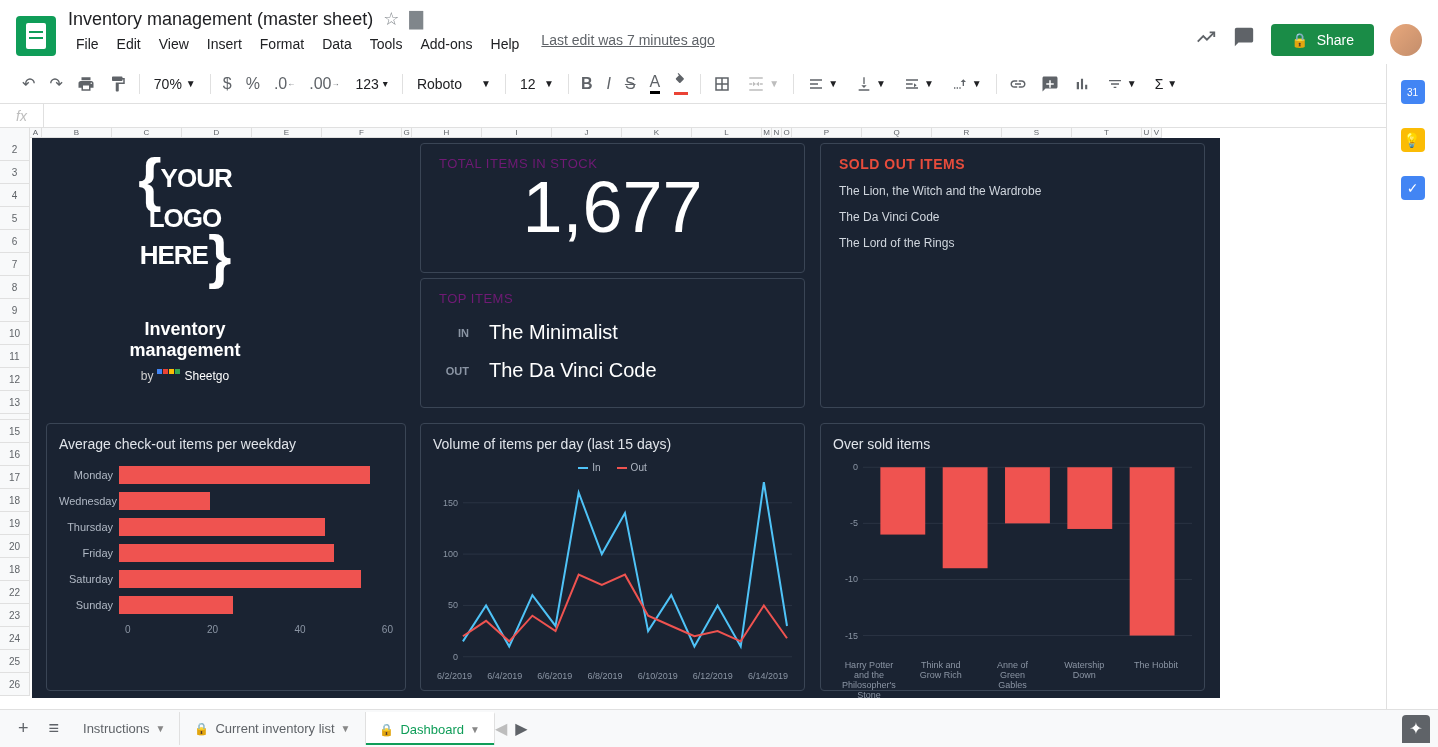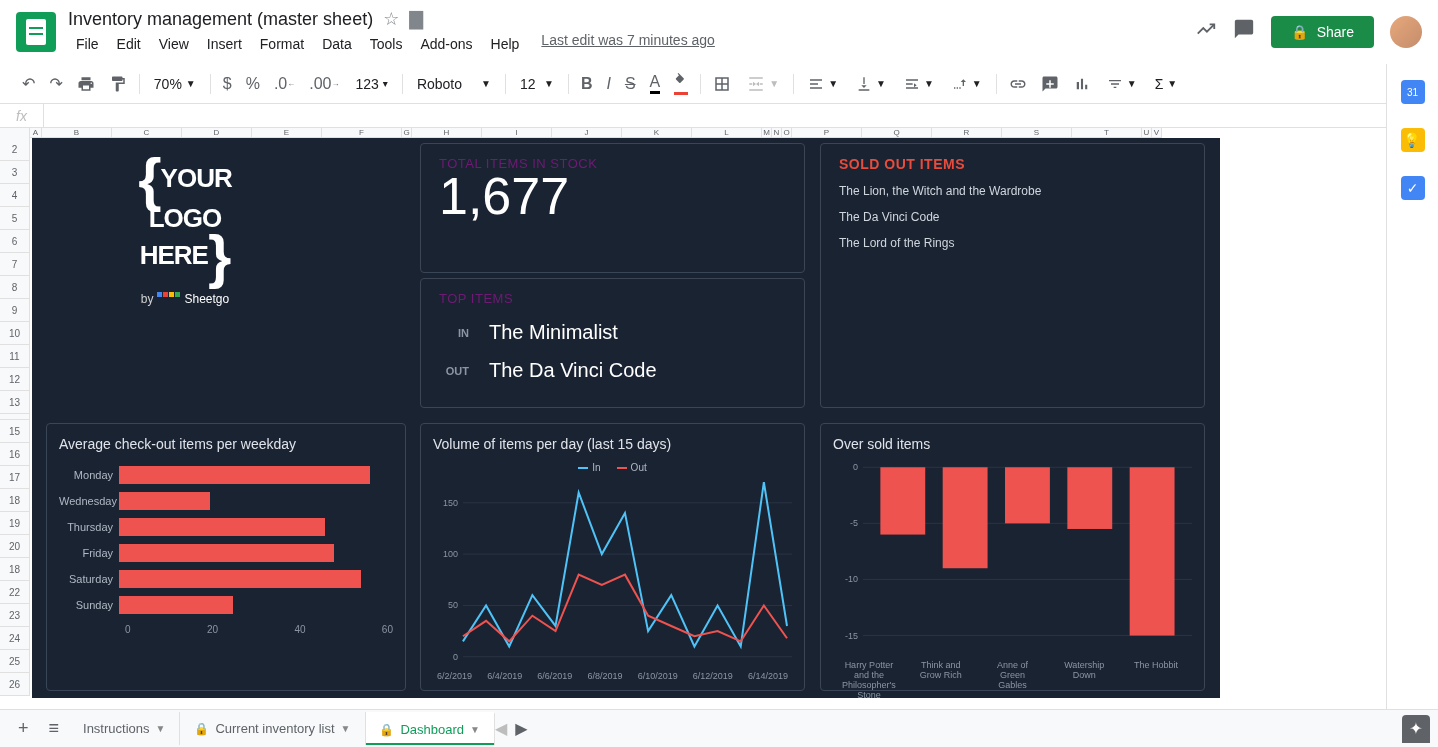--- a/index.html
+++ b/index.html
@@ -1,19 +1,19 @@
 <!DOCTYPE html>
 <html><head>
 <meta charset="utf-8">
 <style>
 * { margin: 0; padding: 0; box-sizing: border-box; font-family: Arial, sans-serif; }
 body { background: #fff; width: 1438px; height: 747px; overflow: hidden; position: relative; }
 
 
-.header { display: flex; align-items: center; padding: 0 16px; height: 64px; }
+.header { display: flex; align-items: flex-end; padding: 8px 16px; height: 64px; }
 .doc-icon { width: 40px; height: 40px; background: #0f9d58; border-radius: 4px; display: flex; align-items: center; justify-content: center; margin-right: 12px; }
 .doc-icon-inner { width: 20px; height: 26px; background: #fff; border-radius: 2px; position: relative; }
 .doc-icon-inner::before, .doc-icon-inner::after { content: ''; position: absolute; background: #0f9d58; height: 2px; left: 3px; right: 3px; }
 .doc-icon-inner::before { top: 8px; }
 .doc-icon-inner::after { top: 14px; }
 .title-area { flex: 1; }
 .doc-title { font-size: 18px; color: #202124; display: flex; align-items: center; gap: 10px; }
 .star-icon, .folder-icon { color: #80868b; font-size: 18px; cursor: pointer; }
 .menubar { display: flex; gap: 2px; margin-top: 2px; }
 .menu-item { padding: 4px 8px; font-size: 14px; color: #202124; cursor: pointer; border-radius: 4px; }
@@ -50,21 +50,21 @@
 .logo-box { position: absolute; left: 70px; top: 15px; width: 170px; text-align: center; }
 .logo-img { color: #fff; font-size: 60px; font-family: serif; line-height: 0.9; }
 .logo-text { color: #fff; font-size: 18px; font-weight: bold; margin-top: 35px; }
 .sheetgo { color: #d0d0d0; font-size: 12px; margin-top: 8px; display: flex; align-items: flex-start; justify-content: center; gap: 4px; }
 .sheetgo-logo { display: inline-flex; gap: 1px; }
 .sg-sq { width: 5px; height: 5px; display: inline-block; }
 
 .card { position: absolute; border: 1px solid #3a4555; border-radius: 4px; padding: 12px 18px; }
 .card-total { left: 390px; top: 5px; width: 385px; height: 130px; }
 .card-label { color: #701a75; font-size: 13px; font-weight: normal; letter-spacing: 0.5px; }
-.big-num { color: #fff; font-size: 52px; font-weight: 300; margin-top: -5px; }
+.big-num { color: #fff; font-size: 72px; font-weight: 300; text-align: center; margin-top: -5px; }
 
 .card-top { left: 390px; top: 140px; width: 385px; height: 130px; }
 .top-row { display: flex; align-items: center; margin-top: 15px; gap: 20px; }
 .top-lbl { color: #8b95a4; font-size: 11px; font-weight: bold; width: 30px; text-align: right; }
 .top-val { color: #fff; font-size: 20px; }
 
 .card-sold { left: 790px; top: 5px; width: 385px; height: 265px; }
 .sold-title { color: #e74c3c; font-size: 14px; font-weight: bold; letter-spacing: 0.5px; }
 .sold-item { color: #d0d6de; font-size: 12px; margin-top: 12px; }
 
@@ -325,20 +325,24 @@
       <div class="row-h">25</div>
       <div class="row-h">26</div>
     </div>
 
   <div class="dashboard">
     <div class="dash-bg"></div>
 
     <div class="logo-box">
       <div class="logo-img">
         <div style="font-size:26px;font-weight:bold;letter-spacing:-1px"><span style="font-size:60px;vertical-align:middle">{</span>YOUR<br>LOGO<br>HERE<span style="font-size:60px;vertical-align:middle">}</span></div>
+      </div>
+      <div class="logo-text">
+        <div>Inventory</div>
+        <div>management</div>
       </div>
       <div class="sheetgo">
         <span>by</span>
         <span class="sheetgo-logo">
             <span class="sg-sq" style="background:#4285f4"></span>
             <span class="sg-sq" style="background:#ea4335"></span>
             <span class="sg-sq" style="background:#fbbc05"></span>
             <span class="sg-sq" style="background:#34a853"></span>
           </span>
         <span style="color:#fff;font-weight:500">Sheetgo</span>

